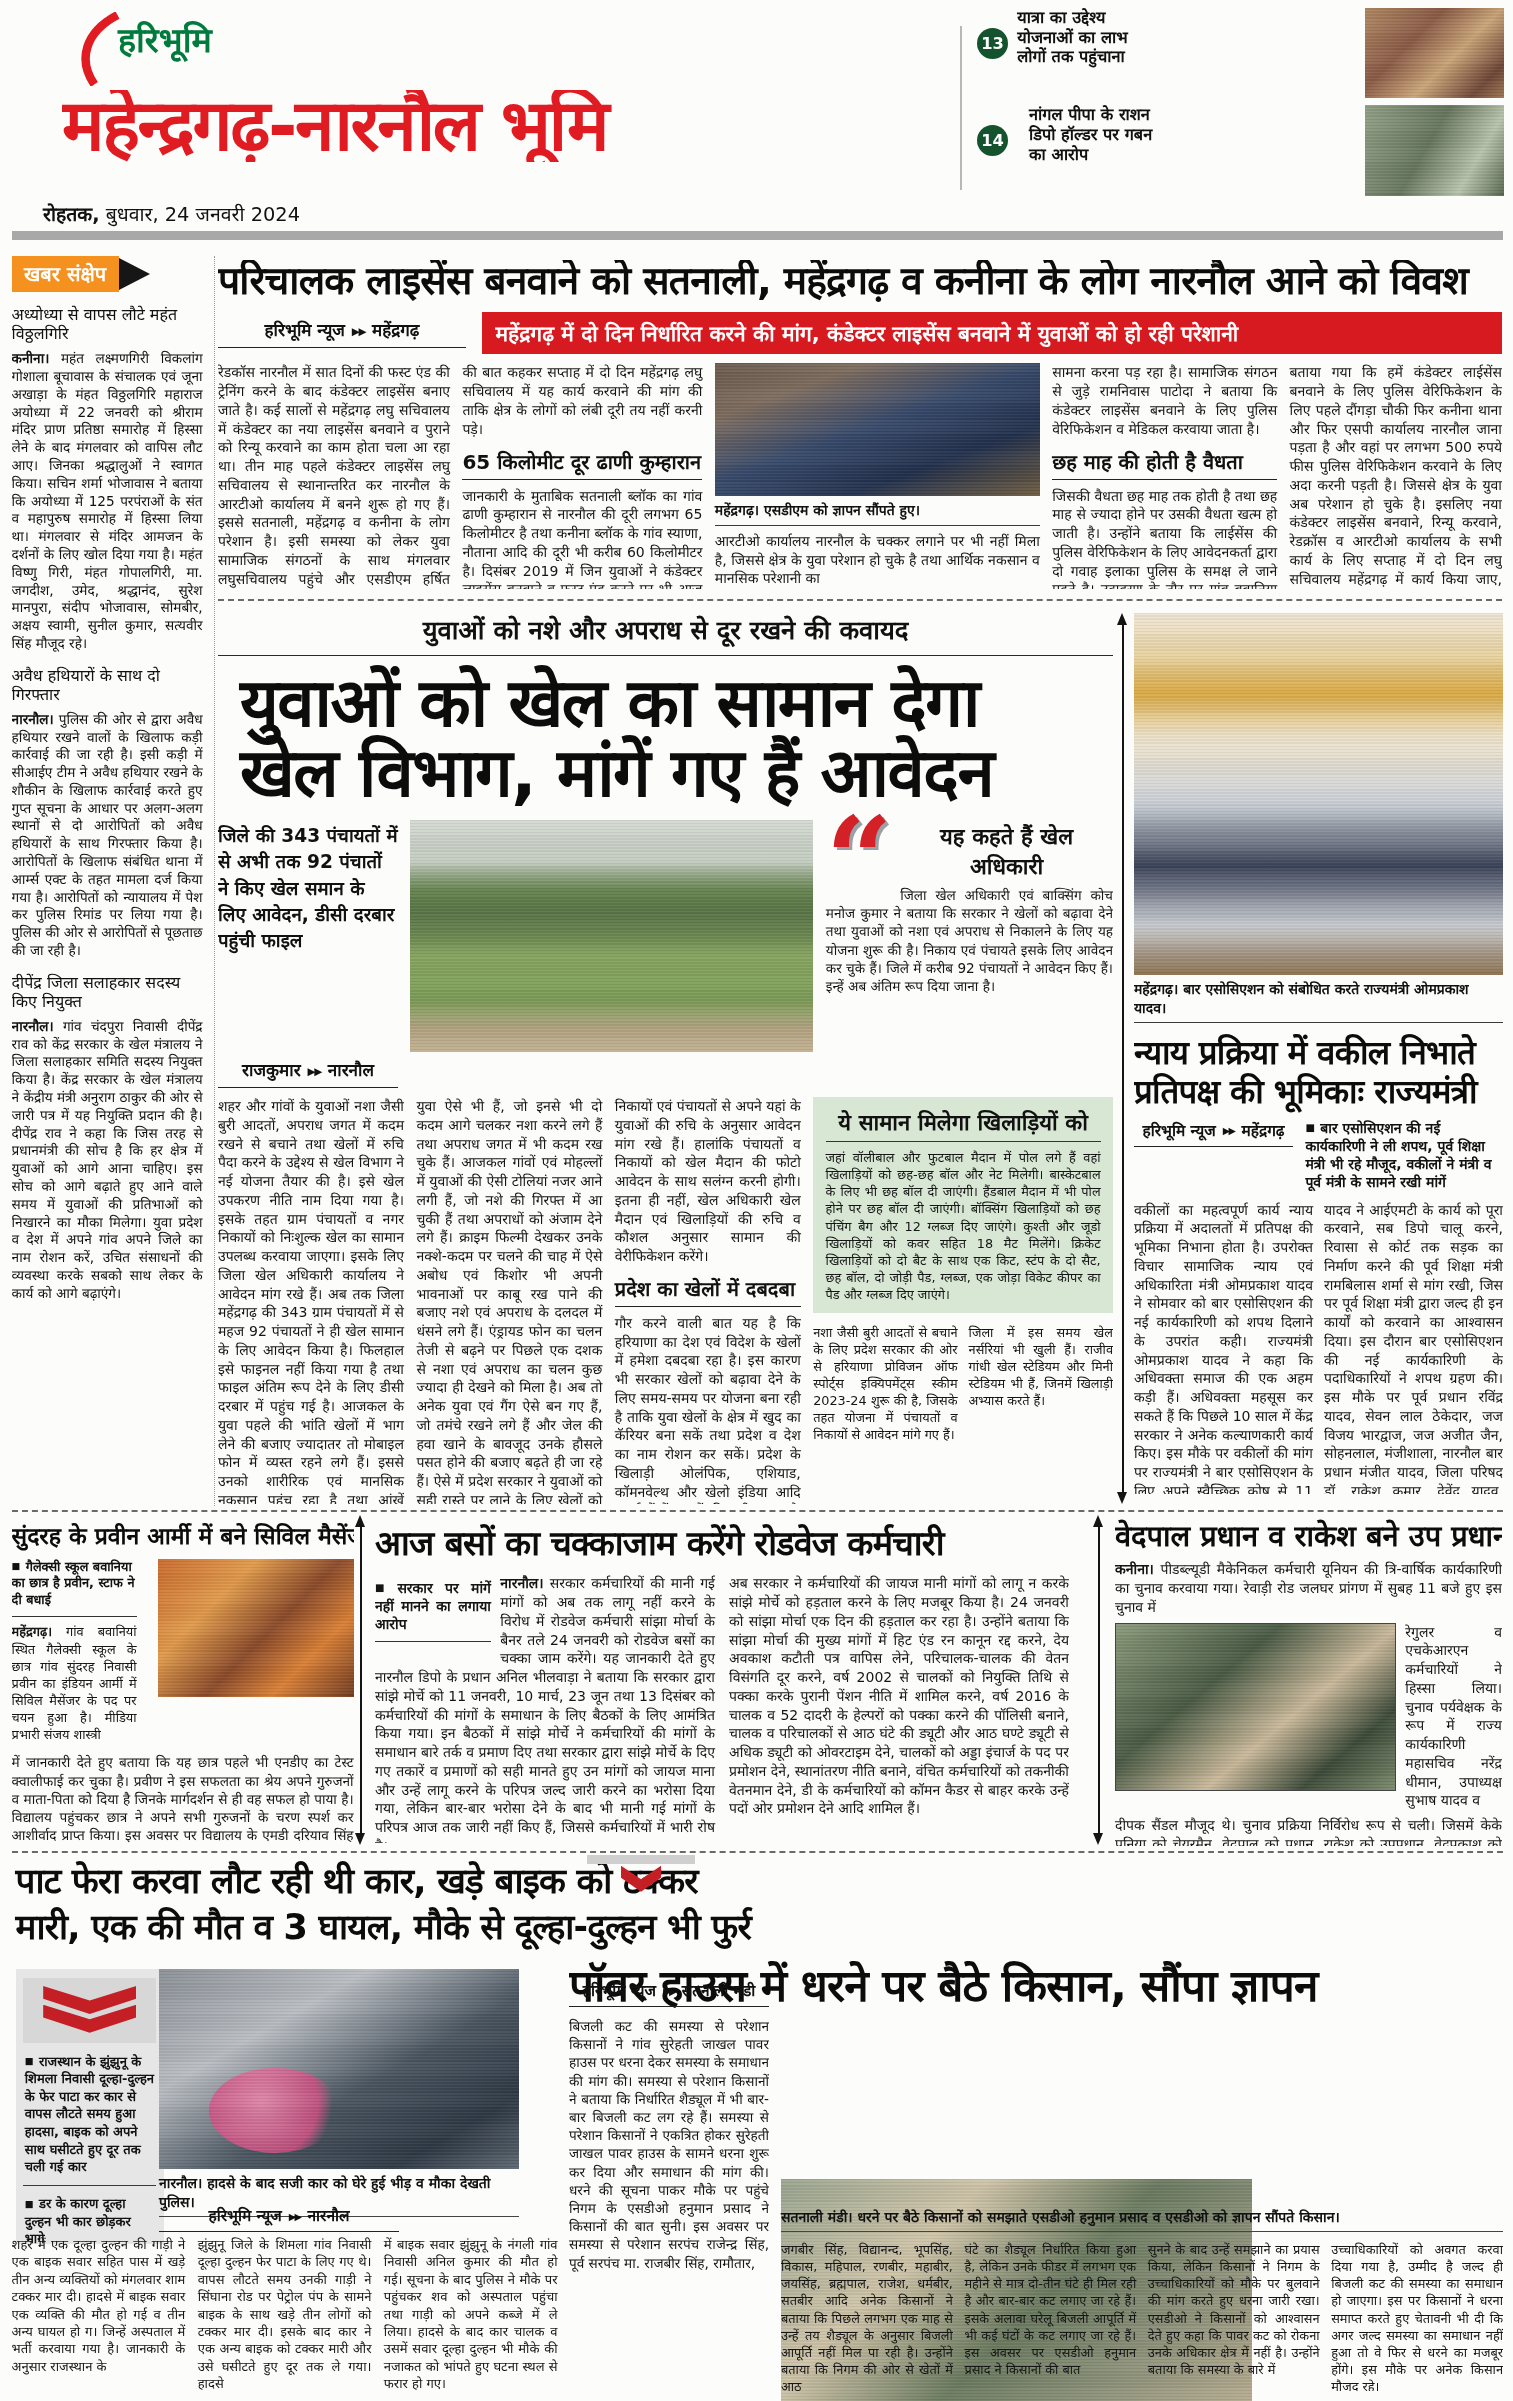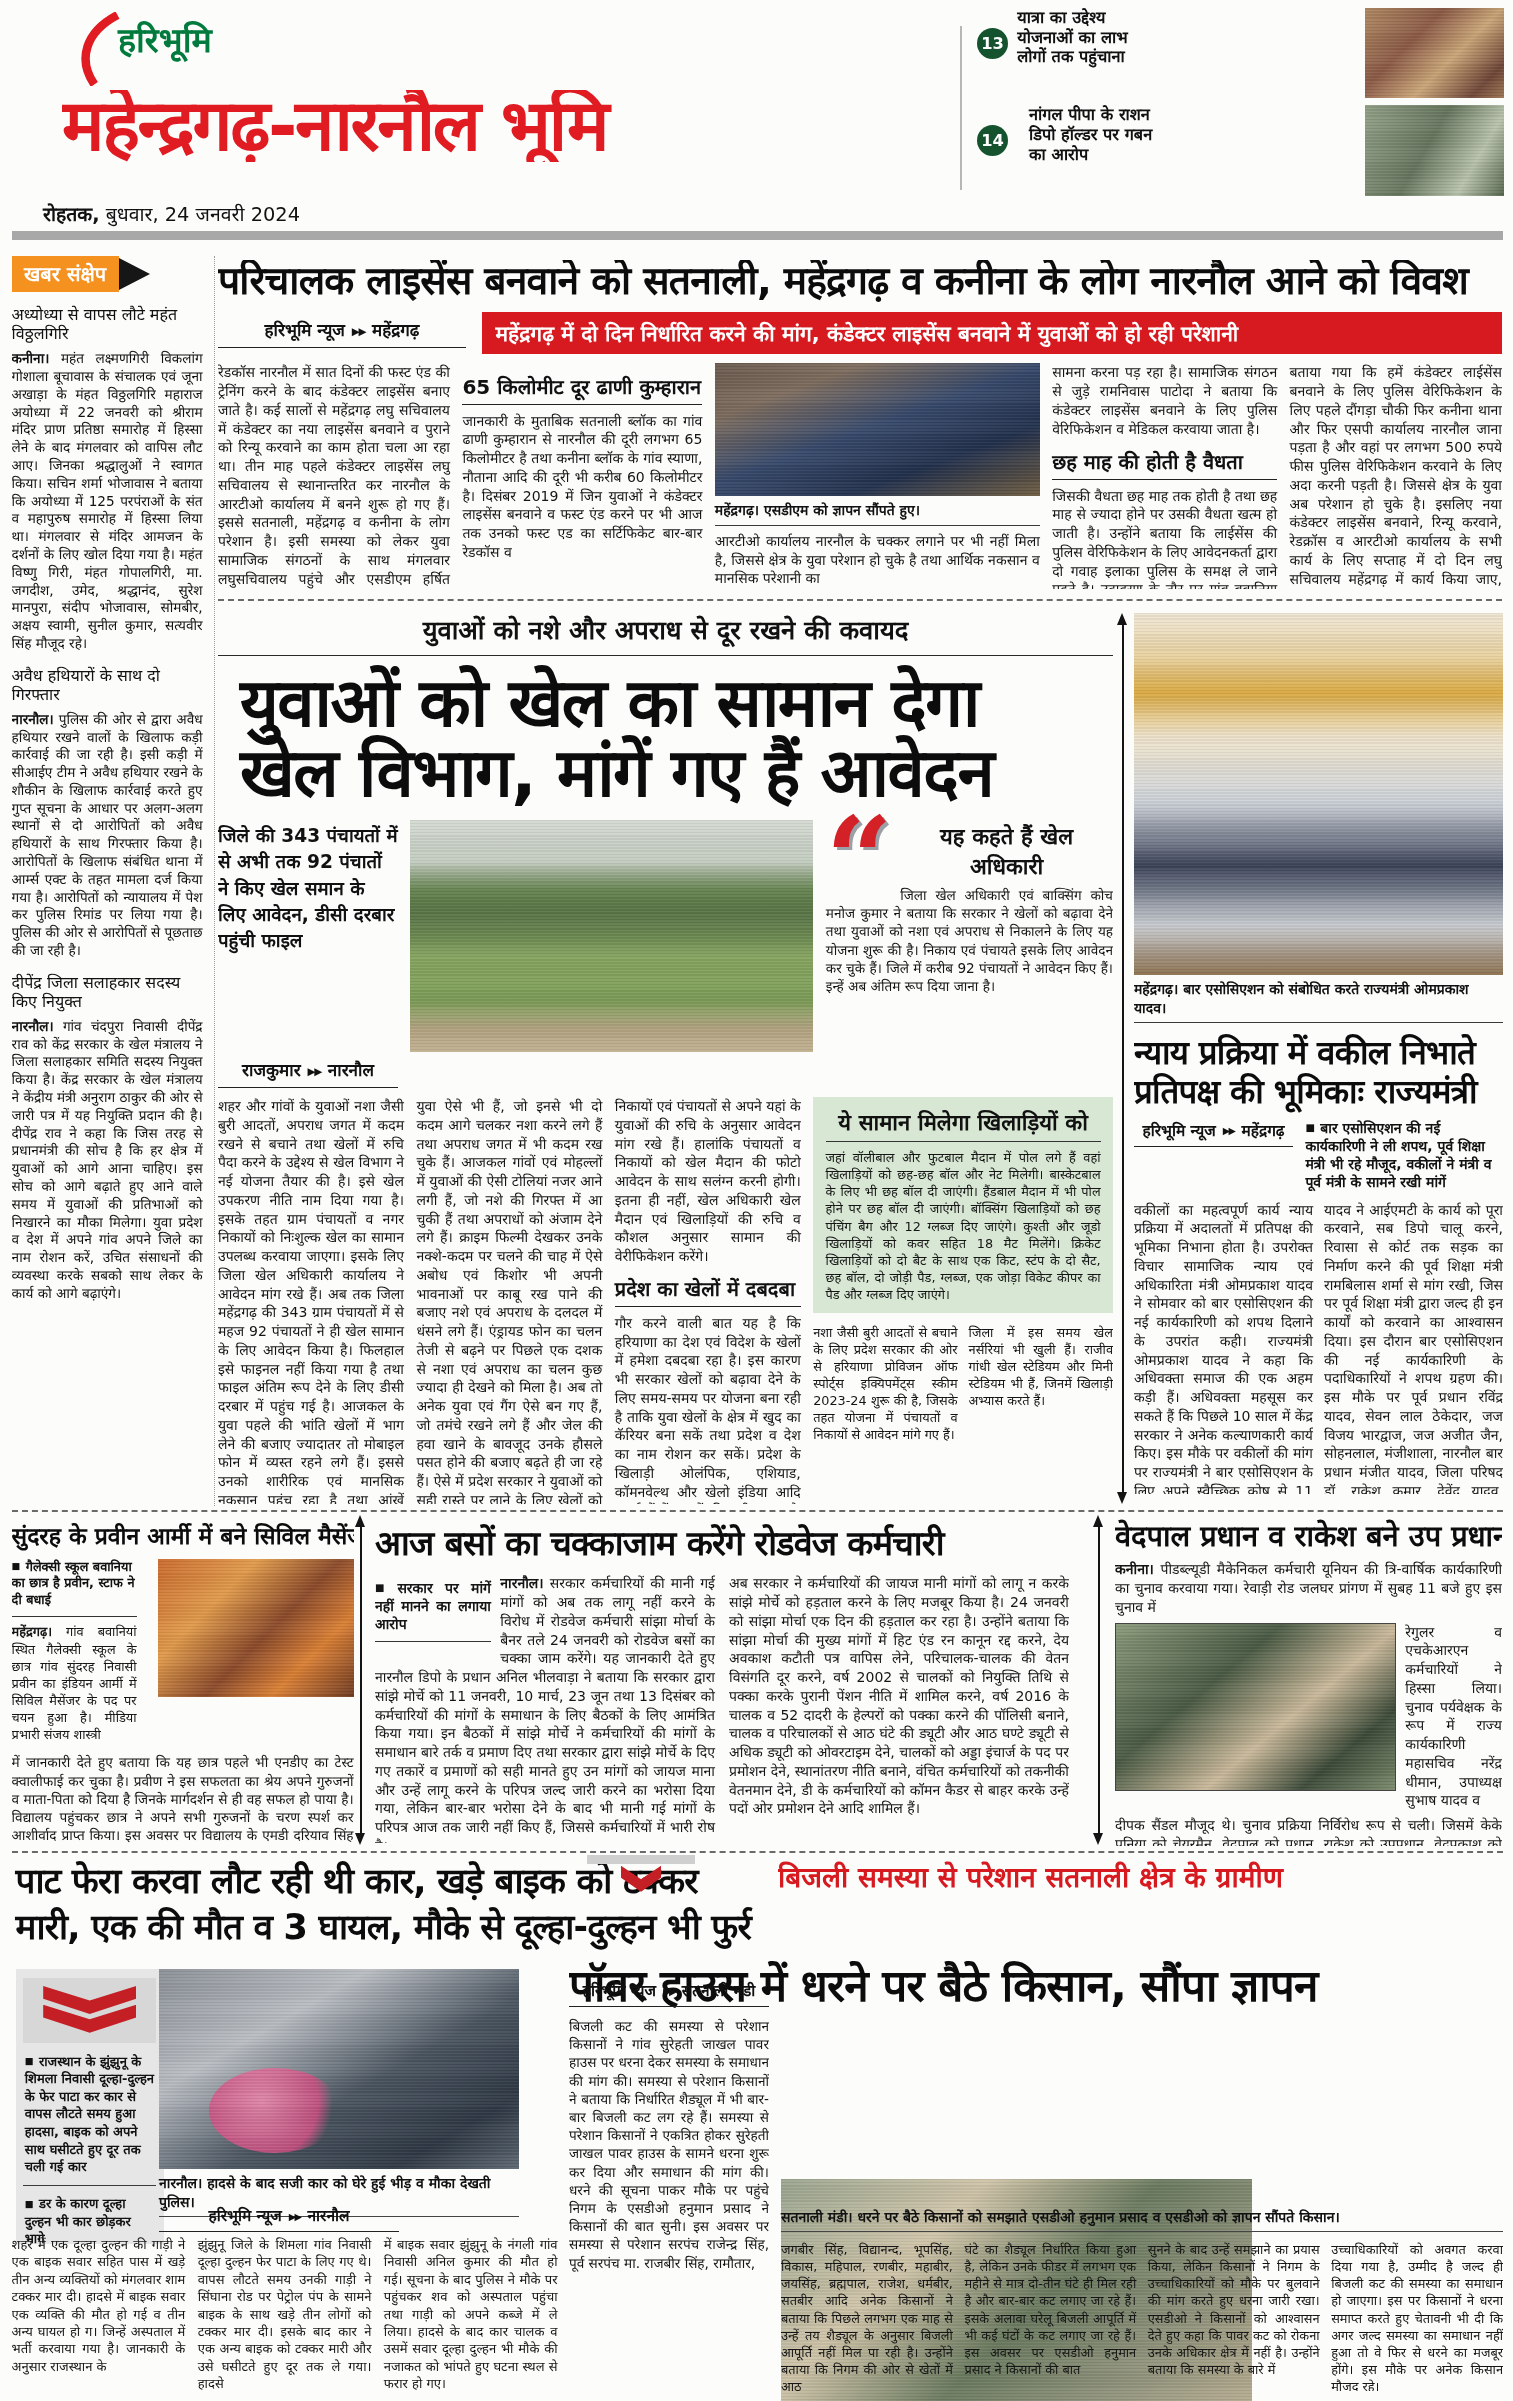--- a/index.html
+++ b/index.html
@@ -113,20 +113,21 @@
           <span>हरिभूमि न्यूज</span>
             <span class="arr">▶▶</span>
             <span>महेंद्रगढ़</span>
         </div>
       </div>
       <div class="banner">महेंद्रगढ़ में दो दिन निर्धारित करने की मांग, कंडेक्टर लाइसेंस बनवाने में युवाओं को हो रही परेशानी</div>
     </div>
     <div style="display:grid;grid-template-columns:232px 240px 325px 225px 1fr;gap:12.4px;height:226px;overflow:hidden;">
       <p class="bt" style="margin:0;">रेडकॉस नारनौल में सात दिनों की फस्ट एंड की ट्रेनिंग करने के बाद कंडेक्टर लाइसेंस बनाए जाते है। कई सालों से महेंद्रगढ़ लघु सचिवालय में कंडेक्टर का नया लाइसेंस बनवाने व पुराने को रिन्यू करवाने का काम होता चला आ रहा था। तीन माह पहले कंडेक्टर लाइसेंस लघु सचिवालय से स्थानान्तरित कर नारनौल के आरटीओ कार्यालय में बनने शुरू हो गए हैं। इससे सतनाली, महेंद्रगढ़ व कनीना के लोग परेशान है। इसी समस्या को लेकर युवा सामाजिक संगठनों के साथ मंगलवार लघुसचिवालय पहुंचे और एसडीएम हर्षित कुमार को मांग पत्र सौंपा। इस मांग पत्र में युवाओं ने परिचालक लाइसेंस नहीं बनने</p>
       <div>
+        <p class="bt" style="margin:0 0 6.2px;">की बात कहकर सप्ताह में दो दिन महेंद्रगढ़ लघु सचिवालय में यह कार्य करवाने की मांग की ताकि क्षेत्र के लोगों को लंबी दूरी तय नहीं करनी पड़े।</p>
         <div class="subhead">65 किलोमीट दूर ढाणी कुम्हारान</div>
         <p class="bt" style="margin:0;">जानकारी के मुताबिक सतनाली ब्लॉक का गांव ढाणी कुम्हारान से नारनौल की दूरी लगभग 65 किलोमीटर है तथा कनीना ब्लॉक के गांव स्याणा, नौताना आदि की दूरी भी करीब 60 किलोमीटर है। दिसंबर 2019 में जिन युवाओं ने कंडेक्टर लाइसेंस बनवाने व फस्ट एंड करने पर भी आज तक उनको फस्ट एड का सर्टिफिकेट बार-बार रेडकॉस व</p>
       </div>
       <div>
         <div class="photo ph-license grain" style="width:100%;height:133px;"></div>
         <div class="caption">महेंद्रगढ़। एसडीएम को ज्ञापन सौंपते हुए।</div>
         <p class="bt" style="margin:6.2px 0 0;">आरटीओ कार्यालय नारनौल के चक्कर लगाने पर भी नहीं मिला है, जिससे क्षेत्र के युवा परेशान हो चुके है तथा आर्थिक नकसान व मानसिक परेशानी का</p>
       </div>
       <div>
         <p class="bt" style="margin:0 0 6.2px;">सामना करना पड़ रहा है। सामाजिक संगठन से जुड़े रामनिवास पाटोदा ने बताया कि कंडेक्टर लाइसेंस बनवाने के लिए पुलिस वेरिफिकेशन व मेडिकल करवाया जाता है।</p>
@@ -284,21 +285,20 @@
   <div class="abs" style="left:11.6px;top:2236px;width:546px;height:155px;overflow:hidden;display:grid;grid-template-columns:1fr 1fr 1fr;gap:12.4px;">
     <p class="bt" style="margin:0;font-size:13px;">शहर में एक दूल्हा दुल्हन की गाड़ी ने एक बाइक सवार सहित पास में खड़े तीन अन्य व्यक्तियों को मंगलवार शाम टक्कर मार दी। हादसे में बाइक सवार एक व्यक्ति की मौत हो गई व तीन अन्य घायल हो ग। जिन्हें अस्पताल में भर्ती करवाया गया है। जानकारी के अनुसार राजस्थान के</p>
     <p class="bt" style="margin:0;font-size:13px;">झुंझुनू जिले के शिमला गांव निवासी दूल्हा दुल्हन फेर पाटा के लिए गए थे। वापस लौटते समय उनकी गाड़ी ने सिंघाना रोड पर पेट्रोल पंप के सामने बाइक के साथ खड़े तीन लोगों को टक्कर मार दी। इसके बाद कार ने एक अन्य बाइक को टक्कर मारी और उसे घसीटते हुए दूर तक ले गया। हादसे</p>
     <p class="bt" style="margin:0;font-size:13px;">में बाइक सवार झुंझुनू के नंगली गांव निवासी अनिल कुमार की मौत हो गई। सूचना के बाद पुलिस ने मौके पर पहुंचकर शव को अस्पताल पहुंचा तथा गाड़ी को अपने कब्जे में ले लिया। हादसे के बाद कार चालक व उसमें सवार दूल्हा दुल्हन भी मौके की नजाकत को भांपते हुए घटना स्थल से फरार हो गए।</p>
   </div>
 
   <div class="abs" style="left:587px;top:1855px;width:108px;">
     <div style="height:9.3px;background:#cfcfcf;margin-bottom:1.5px;"></div>
     <div class="chev small"></div>
   </div>
-  <div class="abs hd nowrap" style="left:778px;top:1857px;width:728px;font-size:28px;color:#d71920;">बिजली समस्या से परेशान सतनाली क्षेत्र के ग्रामीण</div>
   <div class="abs hd nowrap" style="left:569px;top:1954px;width:933px;font-size:44px;letter-spacing:-0.8px;">पॉवर हाउस में धरने पर बैठे किसान, सौंपा ज्ञापन</div>
 
   <div class="abs" style="left:569px;top:1979px;width:200px;">
     <div class="byline" style="font-size:15.5px;">
       <span>हरिभूमि न्यूज</span>
         <span class="arr">▶▶</span>
         <span>सतनाली मंडी</span>
     </div>
   </div>
   <p class="abs bt" style="left:569px;top:2017px;width:200px;height:375px;overflow:hidden;margin:0;font-size:13.6px;">बिजली कट की समस्या से परेशान किसानों ने गांव सुरेहती जाखल पावर हाउस पर धरना देकर समस्या के समाधान की मांग की। समस्या से परेशान किसानों ने बताया कि निर्धारित शैड्यूल में भी बार-बार बिजली कट लग रहे हैं। समस्या से परेशान किसानों ने एकत्रित होकर सुरेहती जाखल पावर हाउस के सामने धरना शुरू कर दिया और समाधान की मांग की। धरने की सूचना पाकर मौके पर पहुंचे निगम के एसडीओ हनुमान प्रसाद ने किसानों की बात सुनी। इस अवसर पर समस्या से परेशान सरपंच राजेन्द्र सिंह, पूर्व सरपंच मा. राजबीर सिंह, रामौतार,</p>

